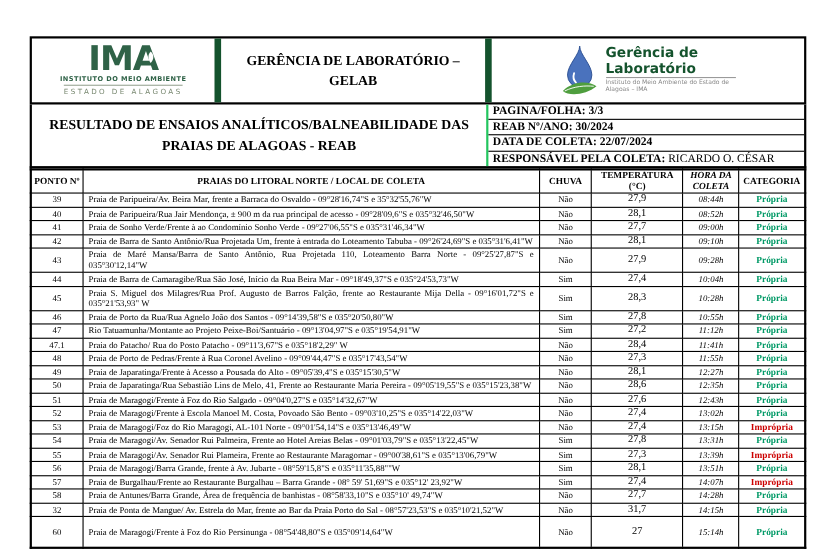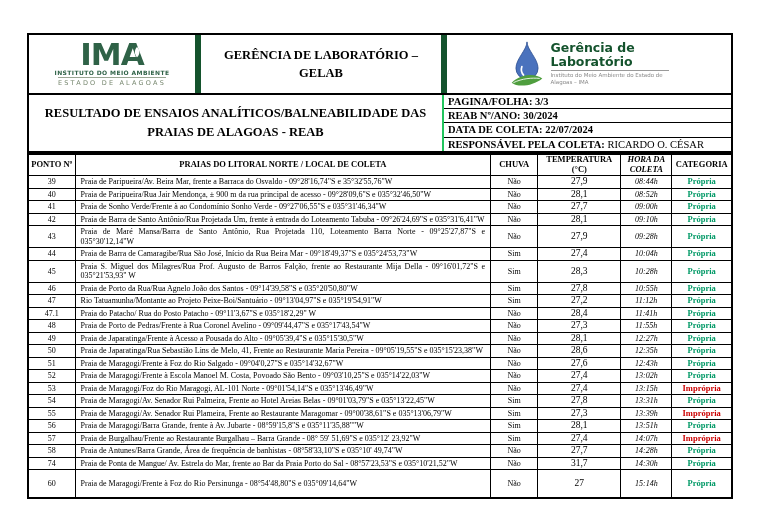--- a/index.html
+++ b/index.html
@@ -311,25 +311,25 @@
         <tr>
           <td class="c-ponto">58</td>
           <td class="c-praia">Praia de Antunes/Barra Grande, Área de frequência de banhistas - 08°58'33,10"S e 035°10' 49,74"W</td>
           <td class="c-chuva">Não</td>
           <td class="c-temp">27,7</td>
           <td class="c-hora">14:28h</td>
           <td class="c-cat" style="color: rgb(0, 153, 102);">Própria</td>
         </tr>
 
         <tr>
-          <td class="c-ponto">74</td>
+          <td class="c-ponto">32</td>
           <td class="c-praia">Praia de Ponta de Mangue/ Av. Estrela do Mar, frente ao Bar da Praia Porto do Sal - 08°57'23,53"S e 035°10'21,52"W</td>
           <td class="c-chuva">Não</td>
           <td class="c-temp">31,7</td>
-          <td class="c-hora">14:30h</td>
+          <td class="c-hora">14:15h</td>
           <td class="c-cat" style="color: rgb(0, 153, 102);">Própria</td>
         </tr>
 
         <tr>
           <td class="c-ponto">60</td>
           <td class="c-praia">Praia de Maragogi/Frente à Foz do Rio Persinunga - 08°54'48,80"S e 035°09'14,64"W</td>
           <td class="c-chuva">Não</td>
           <td class="c-temp">27</td>
           <td class="c-hora">15:14h</td>
           <td class="c-cat" style="color: rgb(0, 153, 102);">Própria</td>

